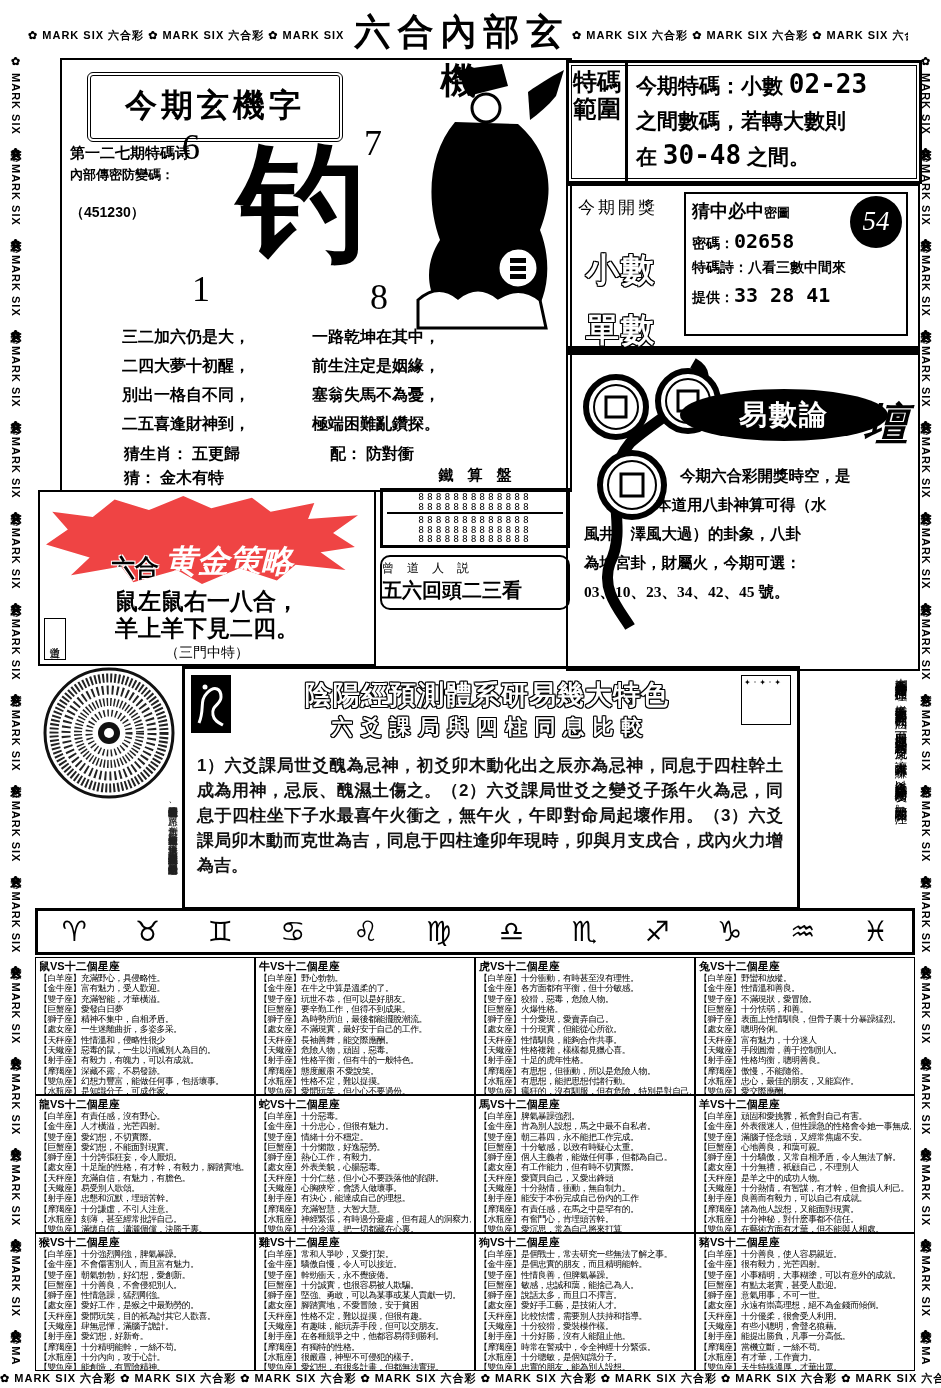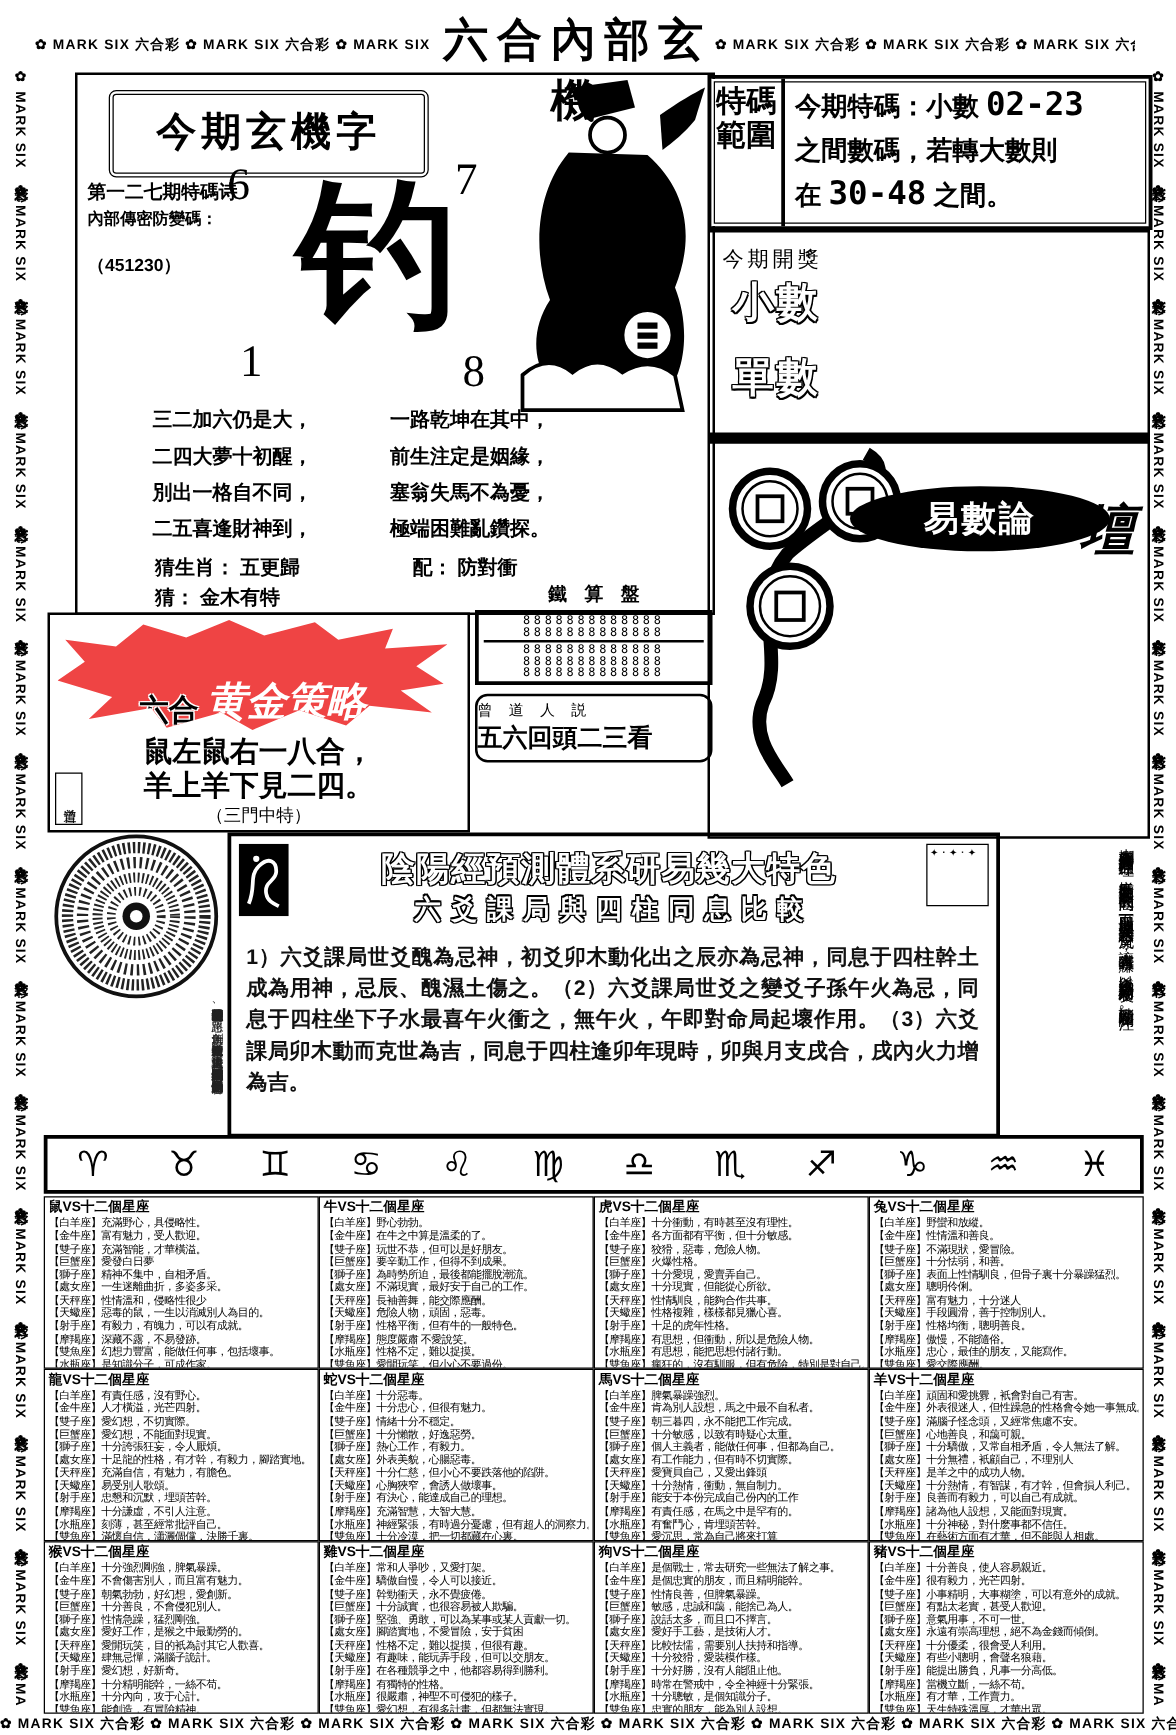--- a/index.html
+++ b/index.html
@@ -26,21 +26,21 @@
   .poem-col div{font-size:16px;font-weight:600;font-family:"Liberation Serif",serif;line-height:29px;}
   .hint{font-size:16px;font-weight:bold;font-family:"Liberation Serif",serif;}
   
   #range{left:566px;top:60px;width:350px;height:118px;border:3px solid #000;box-shadow:0 0 0 2px #fff inset,0 0 0 3px #000 inset;display:flex;}
   #range-label{width:56px;border-right:3px solid #000;font-size:24px;font-weight:900;text-align:center;line-height:27px;padding-top:5px;}
   #range-body{flex:1;padding:4px 8px;font-size:21px;font-weight:900;line-height:35px;white-space:nowrap;}
   .range-num{font-size:26px;font-family:"DejaVu Sans Mono",monospace;font-weight:bold;}
   
   #draw{left:566px;top:184px;width:350px;height:160px;border:2px solid #000;}
   #draw-header{left:10px;top:10px;font-size:17px;letter-spacing:3px;font-family:"Liberation Serif",serif;}
-  .draw-word{font-size:33px;font-weight:900;letter-spacing:2px;}
+  .draw-word{font-size:33px;font-weight:900;letter-spacing:2px;margin-top:28px;}
   #draw-inner{left:116px;top:6px;width:224px;height:144px;border:2px solid #000;padding:5px 6px;box-sizing:border-box;}
   #sure-line{font-size:18px;font-weight:bold;font-family:"Liberation Serif",serif;}
   #mi-tu{font-size:13px;font-family:"Liberation Serif",serif;}
   #circle54{position:absolute;right:4px;top:2px;width:52px;height:52px;background:#000;border-radius:50%;
      color:#fff;font-size:27px;font-style:italic;font-family:"Liberation Serif",serif;text-align:center;line-height:50px;}
   .draw-line{font-size:14px;font-weight:bold;font-family:"Liberation Serif",serif;margin-top:6px;}
   .draw-num{font-size:20px;font-family:"DejaVu Sans Mono",monospace;font-weight:bold;}
   
   #yishu{left:566px;top:348px;width:350px;height:314px;border:2px solid #000;border-top:7px solid #000;}
   #yishu-oval{left:112px;top:34px;width:208px;height:52px;background:#000;border-radius:50%;
@@ -143,20 +143,27 @@
       <div><span>今期特碼：小數</span> <span class="range-num">02-23</span></div>
       <div>之間數碼，若轉大數則</div>
       <div><span>在</span> <span class="range-num">30-48</span> <span>之間。</span></div>
     </div>
   </div>
 
   <div class="abs" id="draw">
     <div class="abs" id="draw-header">今期開獎</div>
     <div class="abs draw-word outline-w" style="left:18px;top:34px;">小數</div>
     <div class="abs draw-word outline-w" style="left:18px;top:94px;">單數</div>
+    <div class="abs" id="draw-inner">
+      <div id="sure-line"><span>猜中必中</span><span id="mi-tu">密圖</span></div>
+      <div id="circle54">54</div>
+      <div class="draw-line"><span>密碼：</span><span class="draw-num">02658</span></div>
+      <div class="draw-line"><span>特碼詩：</span><span>八看三數中間來</span></div>
+      <div class="draw-line"><span>提供：</span><span class="draw-num">33 28 41</span></div>
+    </div>
   </div>
 
   <div class="abs" id="yishu">
     <svg class="abs" style="left:0;top:0;" width="180" height="290" viewBox="0 0 180 290">
       <path d="M125 8 C 160 28 95 58 62 88 C 30 126 62 168 42 208 C 32 236 54 258 62 272" stroke="#000" stroke-width="11" fill="none"></path>
       <g>
           <circle cx="48" cy="52" r="30" fill="#fff" stroke="#000" stroke-width="6"></circle>
           <circle cx="48" cy="52" r="22" fill="none" stroke="#000" stroke-width="2"></circle>
           <rect x="38" y="42" width="20" height="20" fill="none" stroke="#000" stroke-width="3"></rect>
         </g>
@@ -166,20 +173,27 @@
           <rect x="110" y="36" width="20" height="20" fill="none" stroke="#000" stroke-width="3"></rect>
         </g>
       <g>
           <circle cx="64" cy="130" r="32" fill="#fff" stroke="#000" stroke-width="6"></circle>
           <circle cx="64" cy="130" r="24" fill="none" stroke="#000" stroke-width="2"></circle>
           <rect x="53" y="119" width="22" height="22" fill="none" stroke="#000" stroke-width="3"></rect>
         </g>
     </svg>
     <div class="abs" id="yishu-oval">易數論</div>
     <div class="abs" id="yishu-tan">壇</div>
+    <div class="abs" id="yishu-lines">
+        <div>今期六合彩開獎時空，是</div>
+        <div>本道用八卦神算可得（水</div>
+        <div>風井、澤風大過）的卦象，八卦</div>
+        <div>為坤宮卦，財屬火，今期可選：</div>
+        <div>03、10、23、34、42、45 號。</div>
+      </div>
   </div>
 
   <div class="abs" id="gold">
     <div class="abs" id="gold-burst">
       <span id="gold-t1" class="hollow-on-black">六合</span>
       <span id="gold-t2">黄金策略</span>
     </div>
     <div class="abs" style="left:0;top:96px;width:100%;">
       <div class="gold-line">鼠左鼠右一八合，</div>
       <div class="gold-line">羊上羊下見二四。</div>

